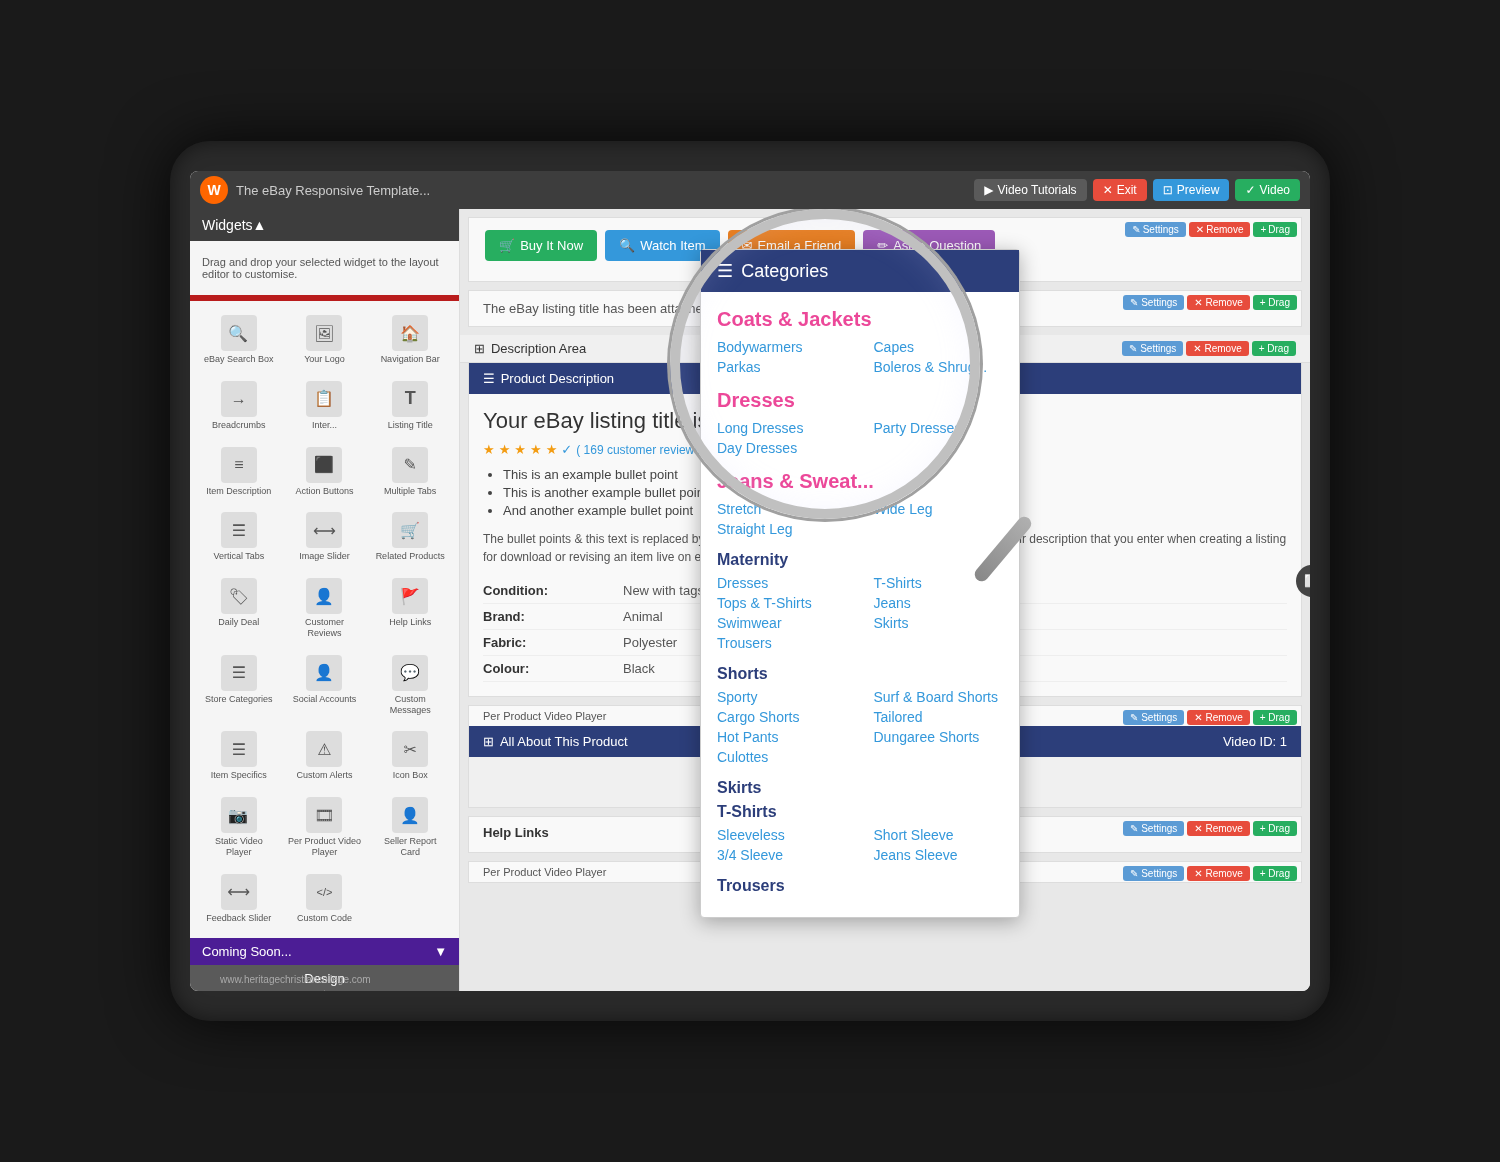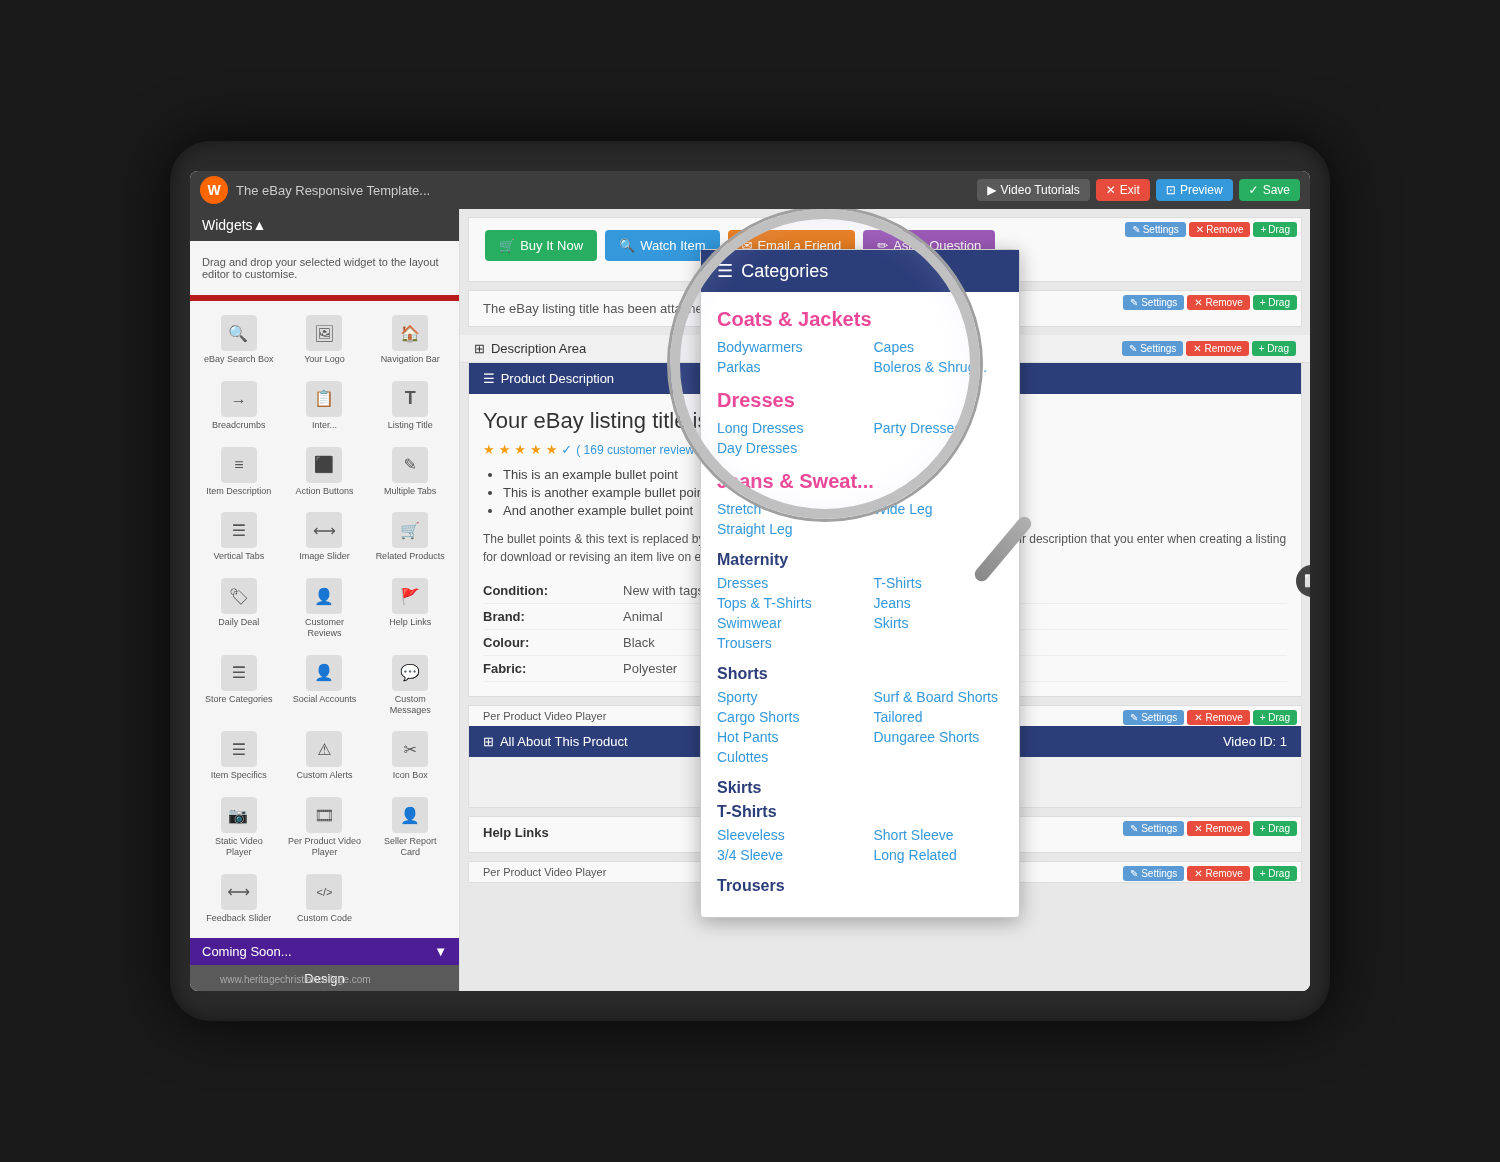--- a/index.html
+++ b/index.html
@@ -485,21 +485,21 @@
         <button class="toolbar-btn btn-exit">
           <span>✕</span>
           <span>Exit</span>
         </button>
         <button class="toolbar-btn btn-preview">
           <span>⊡</span>
           <span>Preview</span>
         </button>
         <button class="toolbar-btn btn-save">
           <span>✓</span>
-          <span>Save</span>
+          <span>Video</span>
         </button>
       </div>
     </div>
 
     <div class="main-area">
 
       <div class="sidebar">
         <div class="sidebar-header">
           <span>Widgets</span>
           <span>▲</span>
@@ -701,26 +701,26 @@
             <div class="spec-table">
               <div class="spec-row">
                 <div class="spec-label">Condition:</div>
                 <div class="spec-value">New with tags</div>
               </div>
               <div class="spec-row">
                 <div class="spec-label">Brand:</div>
                 <div class="spec-value">Animal</div>
               </div>
               <div class="spec-row">
+                <div class="spec-label">Fabric:</div>
+                <div class="spec-value">Polyester</div>
+              </div>
+              <div class="spec-row">
                 <div class="spec-label">Colour:</div>
                 <div class="spec-value">Black</div>
-              </div>
-              <div class="spec-row">
-                <div class="spec-label">Fabric:</div>
-                <div class="spec-value">Polyester</div>
               </div>
             </div>
           </div>
         </div>
 
         <div class="widget-block">
           <div class="widget-controls">
             <button class="ctrl-btn ctrl-settings">✎ Settings</button>
             <button class="ctrl-btn ctrl-remove">✕ Remove</button>
             <button class="ctrl-btn ctrl-drag">+ Drag</button>
@@ -809,21 +809,21 @@
           </div>
 
           <div class="cat-subsection-title">Skirts</div>
 
           <div class="cat-subsection">
             <div class="cat-subsection-title">T-Shirts</div>
             <div class="cat-links">
               <a class="cat-link">Sleeveless</a>
               <a class="cat-link">Short Sleeve</a>
               <a class="cat-link">3/4 Sleeve</a>
-              <a class="cat-link">Long Related</a>
+              <a class="cat-link">Jeans Sleeve</a>
             </div>
           </div>
 
           <div class="cat-subsection-title">Trousers</div>
         </div>
 
         <div style="position:absolute; top: 0; left: 210px; width: 310px; height: 310px; border-radius: 50%; border: 10px solid #c0c0c0; pointer-events: none; z-index: 200; box-shadow: 0 0 0 3px #a0a0a0, inset 0 0 30px rgba(200,200,255,0.15);">
           <div style="position:absolute; bottom:-80px; right:-40px; width:14px; height:80px; background: linear-gradient(to bottom, #b0b0b0, #888); border-radius: 7px; transform: rotate(40deg);"></div>
         </div>
 

